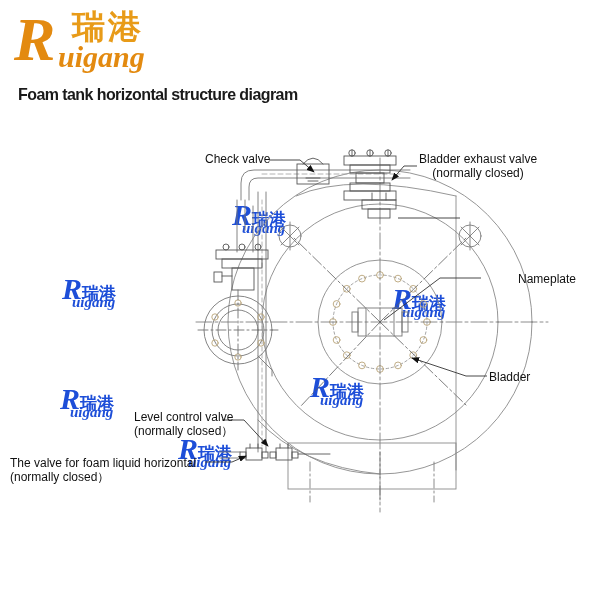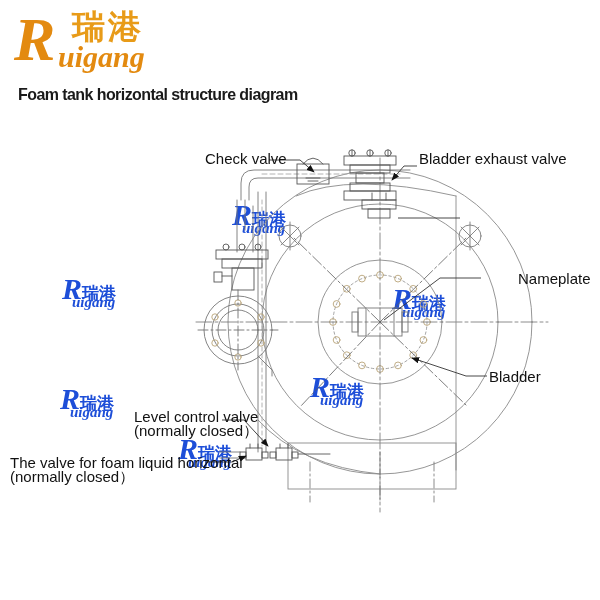--- a/index.html
+++ b/index.html
@@ -78,21 +78,21 @@
   #drawing {
     position: absolute;
     left: 0;
     top: 0;
     width: 600px;
     height: 600px;
   }
   
   .label {
     position: absolute;
-    font-size: 15px;
+    font-size: 12px;
     color: #111111;
     line-height: 14px;
     white-space: nowrap;
   }
   .label .l2 { display: block; }
   .lbl-check       { left: 205px; top: 152px; }
   .lbl-bladder     { left: 419px; top: 152px; }
   .lbl-venting     { left: 462px; top: 207px; }
   .lbl-nameplate   { left: 484px; top: 272px; padding-left: 34px; }
   .lbl-manhole     { left: 489px; top: 370px; }
@@ -341,20 +341,21 @@
       <path d="M 205 462 L 232 462 L 246 456" marker-end="url(#arrowFill)"></path>
     </g>
   </svg>
 
   <div class="label lbl-check">
     <span>Check valve</span>
   </div>
 
   <div class="label lbl-bladder center-2">
     <span>Bladder exhaust valve</span>
+    <span class="l2">(normally closed)</span>
   </div>
 
 
   <div class="label lbl-nameplate">
     <span>Nameplate</span>
   </div>
 
   <div class="label lbl-manhole">
     <span>Bladder</span>
   </div>

